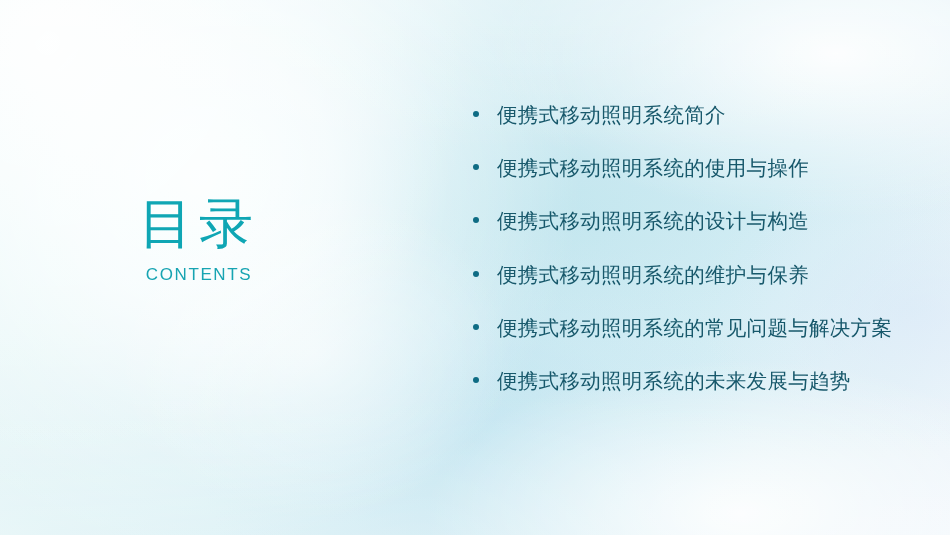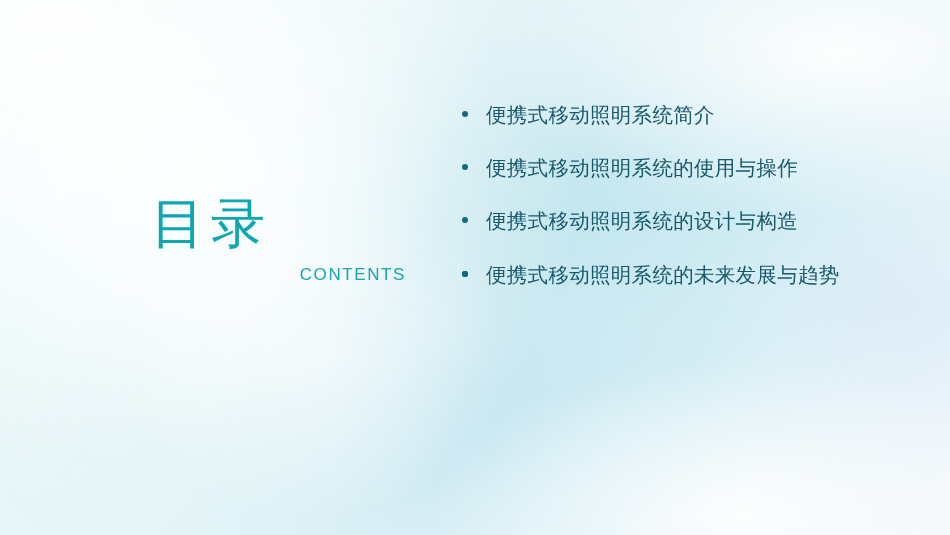--- a/index.html
+++ b/index.html
@@ -94,47 +94,46 @@
       linear-gradient(180deg,
         rgba(255,255,255,0.30) 0%,
         rgba(255,255,255,0.00) 28%,
         rgba(255,255,255,0.00) 72%,
         rgba(255,255,255,0.26) 100%);
   }
 
   
   .title-block {
     position: absolute;
-    left: 16px;
+    left: 4px;
     top: 196px;
     width: 390px;
     text-align: center;
   }
   .title-cn {
     font-size: 54px;
     line-height: 1.02;
     font-weight: 400;
     letter-spacing: 6px;
     color: #0fa6b4;
     margin: 0 0 14px 0;
     font-family: "Liberation Sans", "DejaVu Sans", sans-serif;
   }
   .title-en {
     font-size: 17px;
     letter-spacing: 1.6px;
     font-weight: 400;
     color: #17a4b2;
     margin: 0;
-    text-align: right;
   }
 
   
   .contents-list {
     position: absolute;
-    left: 456px;
+    left: 467px;
     top: 98px;
     width: 452px;
     margin: 0;
     padding: 0;
     list-style: none;
   }
   .contents-list li {
     position: relative;
     padding-left: 30px;
     margin-bottom: 20px;
@@ -184,23 +183,25 @@
     <li>
       <span class="bullet"></span>
       <span>便携式移动照明系统的使用与操作</span>
     </li>
     <li>
       <span class="bullet"></span>
       <span>便携式移动照明系统的设计与构造</span>
     </li>
     <li>
       <span class="bullet"></span>
-    </li>
-    <li>
-      <span class="bullet"></span>
+      <span>便携式移动照明系统的维护与保养</span>
+    </li>
+    <li>
+      <span class="bullet"></span>
+      <span>便携式移动照明系统的常见问题与解决方案</span>
     </li>
     <li>
       <span class="bullet"></span>
       <span>便携式移动照明系统的未来发展与趋势</span>
     </li>
   </ul>
 
 </div>
 
 </body></html>

